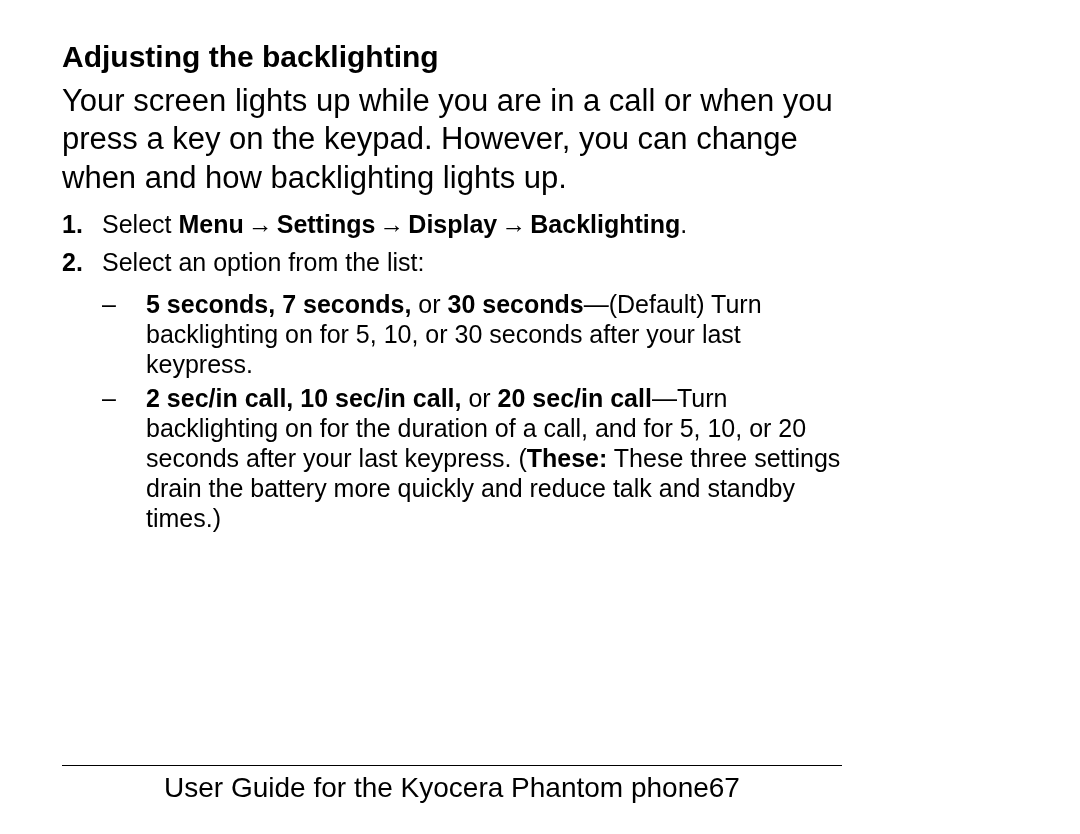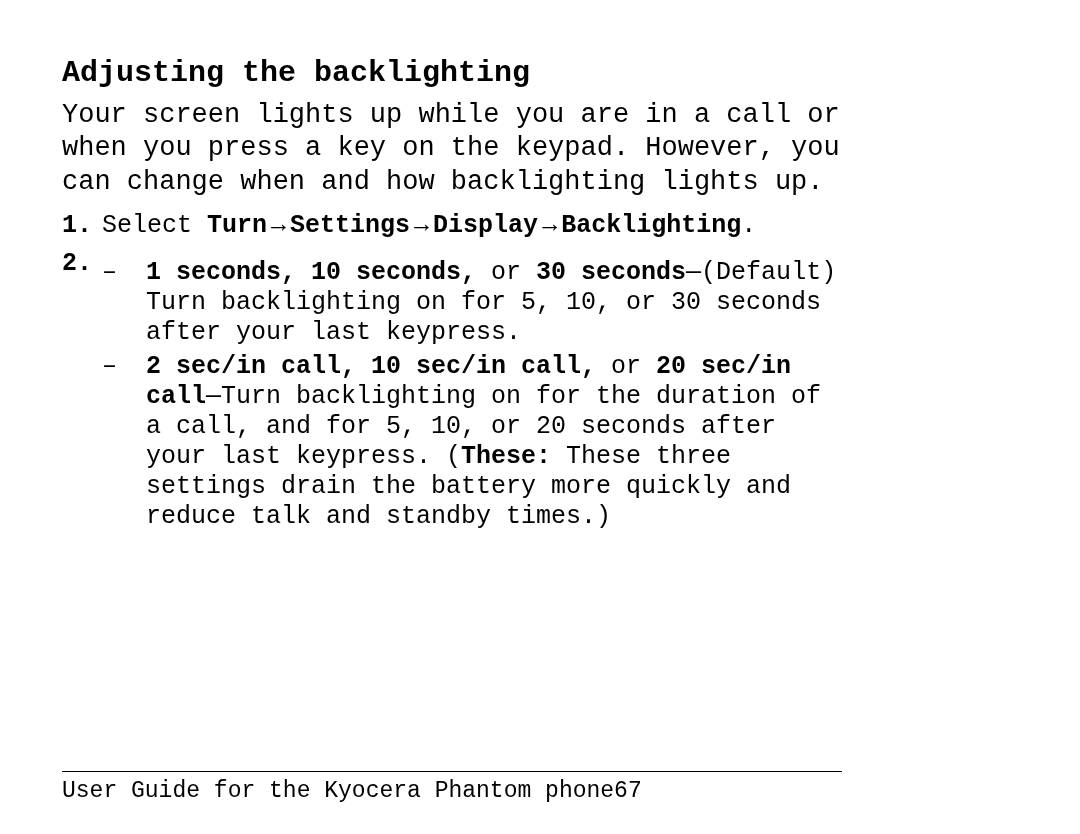--- a/index.html
+++ b/index.html
@@ -8,33 +8,32 @@
       width: 1080px;
       height: 834px;
       font-family: Arial, Helvetica, sans-serif;
       color: #000;
       background: #fff;
     }
     .page {
       box-sizing: border-box;
       width: 904px;
       height: 834px;
-      padding: 55px 62px 0 62px;
+      padding: 38px 62px 0 62px;
       position: relative;
-      font-family: Liberation Mono, monospace;
     }
     h2.section-heading {
       margin: 0 0 6px 0;
       font-size: 30px;
       font-weight: bold;
       line-height: 1.25;
     }
     p.intro {
       margin: 0 0 10px 0;
-      font-size: 27px;
+      font-size: 31px;
       line-height: 1.25;
     }
     ol.steps {
       list-style: none;
       margin: 0;
       padding: 0;
       font-size: 25px;
       line-height: 1.3;
     }
     ol.steps > li {
@@ -76,48 +75,49 @@
       right: 62px;
       bottom: 30px;
     }
     .footer-rule {
       border: none;
       border-top: 1px solid #000;
       margin: 0 0 6px 0;
     }
     .footer-row {
       display: flex;
-      justify-content: flex-start;
-      font-size: 23px;
+      justify-content: center;
+      font-size: 28px;
     }
   </style>
 </head>
 <body>
 
 <div class="page">
 
   <h2 class="section-heading">Adjusting the backlighting</h2>
 
   <p class="intro">Your screen lights up while you are in a call or when you press a key on the keypad. However, you can change when and how backlighting lights up.</p>
 
   <ol class="steps">
     <li>
       <span class="step-marker">1.</span>
       <span class="step-body">
-        <span>Select </span><span class="b">Turn</span><span class="b arrow">→</span><span class="b">Settings</span><span class="b arrow">→</span><span class="b">Display</span><span class="b arrow">→</span><span class="b">Backlighting</span><span>.</span>
+        <span>Select </span><span class="b">Menu</span><span class="b arrow">→</span><span class="b">Settings</span><span class="b arrow">→</span><span class="b">Display</span><span class="b arrow">→</span><span class="b">Backlighting</span><span>.</span>
       </span>
     </li>
     <li>
       <span class="step-marker">2.</span>
       <span class="step-body">
+        <span>Select an option from the list:</span>
         <ul class="sub">
           <li>
             <span class="dash">–</span>
             <span class="sub-body">
-              <span class="b">1 seconds, 10 seconds,</span><span> or </span><span class="b">30 seconds</span><span>—(Default) Turn backlighting on for 5, 10, or 30 seconds after your last keypress.</span>
+              <span class="b">5 seconds, 7 seconds,</span><span> or </span><span class="b">30 seconds</span><span>—(Default) Turn backlighting on for 5, 10, or 30 seconds after your last keypress.</span>
             </span>
           </li>
           <li>
             <span class="dash">–</span>
             <span class="sub-body">
               <span class="b">2 sec/in call, 10 sec/in call,</span><span> or </span><span class="b">20 sec/in call</span><span>—Turn backlighting on for the duration of a call, and for 5, 10, or 20 seconds after your last keypress. (</span><span class="b">These:</span><span> These three settings drain the battery more quickly and reduce talk and standby times.)</span>
             </span>
           </li>
         </ul>
       </span>

